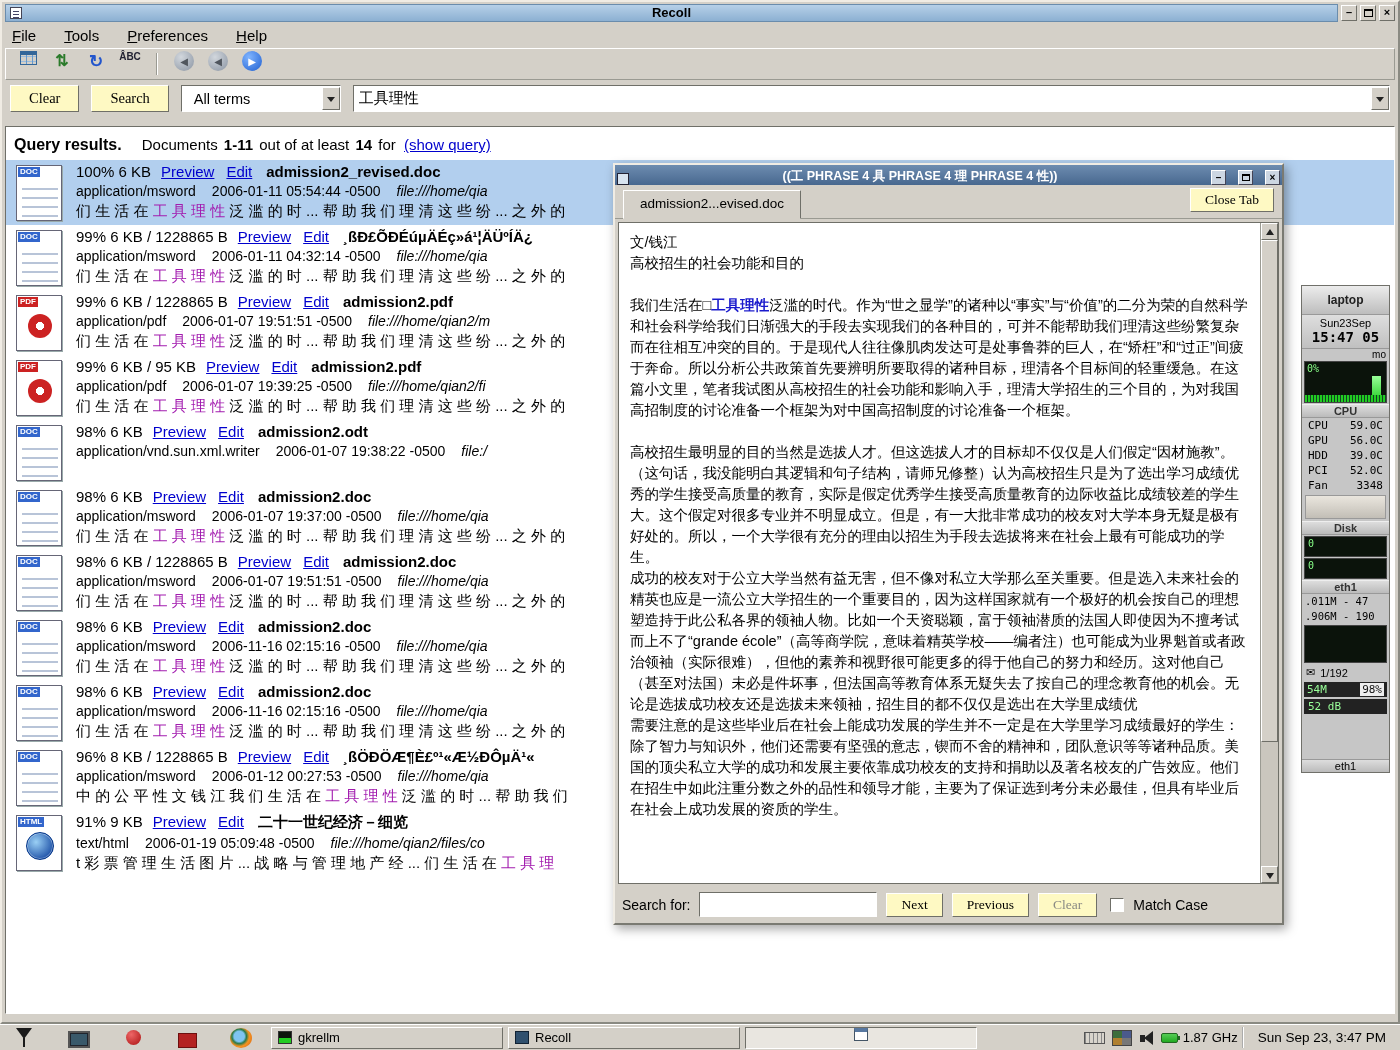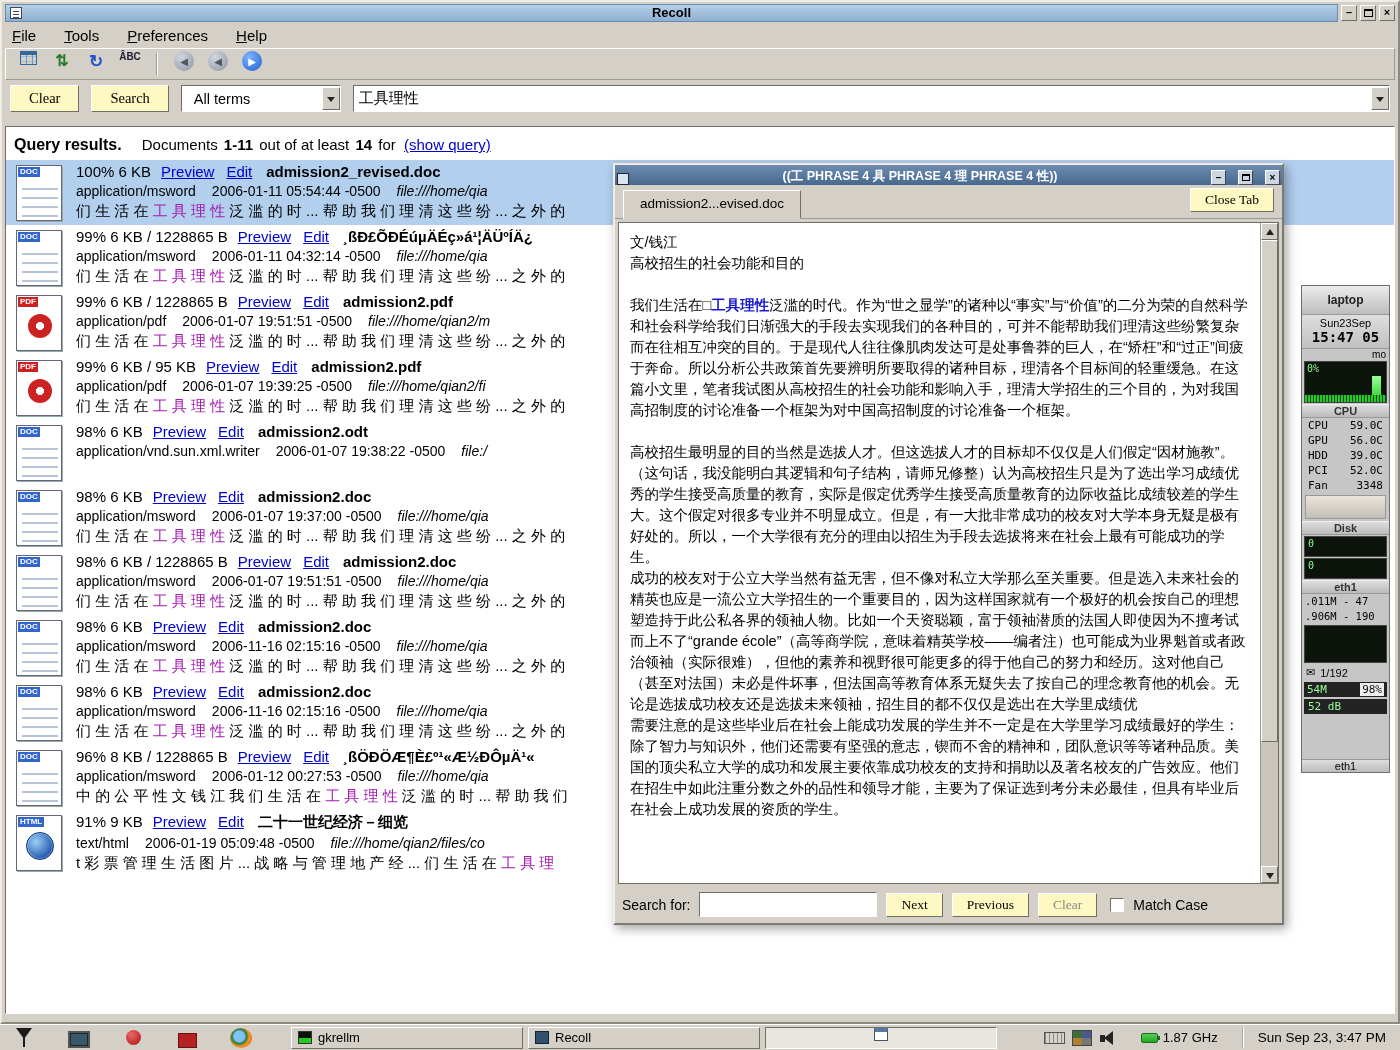--- a/index.html
+++ b/index.html
@@ -170,21 +170,21 @@
   .gk-mem { display:flex; justify-content:space-between; align-items:center; background:#222; color:#9f9;
             padding:1px 3px; margin:1px 2px; font-size:11px; font-family:"DejaVu Sans Mono",monospace; }
   .gk-mem-pct { background:#eee; color:#111; padding:0 2px; }
   .gk-db { background:#222; color:#9f9; margin:1px 2px; padding:1px 4px; font-size:11px;
            font-family:"DejaVu Sans Mono",monospace; }
   .gk-foot { text-align:center; font-size:11px; margin-top:auto;
              background:linear-gradient(#ddd,#bbb); border-top:1px solid #999; }
 
   
   #taskbar { position:absolute; left:0; right:0; bottom:0; height:26px; background:#d4d0c8;
-             border-top:1px solid #fff; display:flex; align-items:center; padding:12px 4px; gap:24px; z-index:20; }
+             border-top:1px solid #fff; display:flex; align-items:center; padding:12px 4px; gap:4px; z-index:20; }
   #launchers { display:flex; gap:32px; align-items:center; padding:0 14px 0 8px; }
   .ql { width:24px; height:22px; position:relative; display:inline-block; cursor:pointer; }
   .ql.wine::before { content:""; position:absolute; left:4px; top:1px;
                      border-left:8px solid transparent; border-right:8px solid transparent;
                      border-top:11px solid #1a1a1a; }
   .ql.wine::after { content:""; position:absolute; left:11px; top:11px; width:2px; height:9px; background:#1a1a1a; }
   .ql.screen { background:#20242c; border:2px solid #555; width:22px; height:17px; top:2px; }
   .ql.screen::before { content:""; position:absolute; inset:1px; background:#39596a; }
   .ql.redapp::before { content:""; position:absolute; left:4px; top:3px; width:15px; height:15px;
                        border-radius:50%; background:radial-gradient(circle at 35% 30%, #e66, #a11); }

